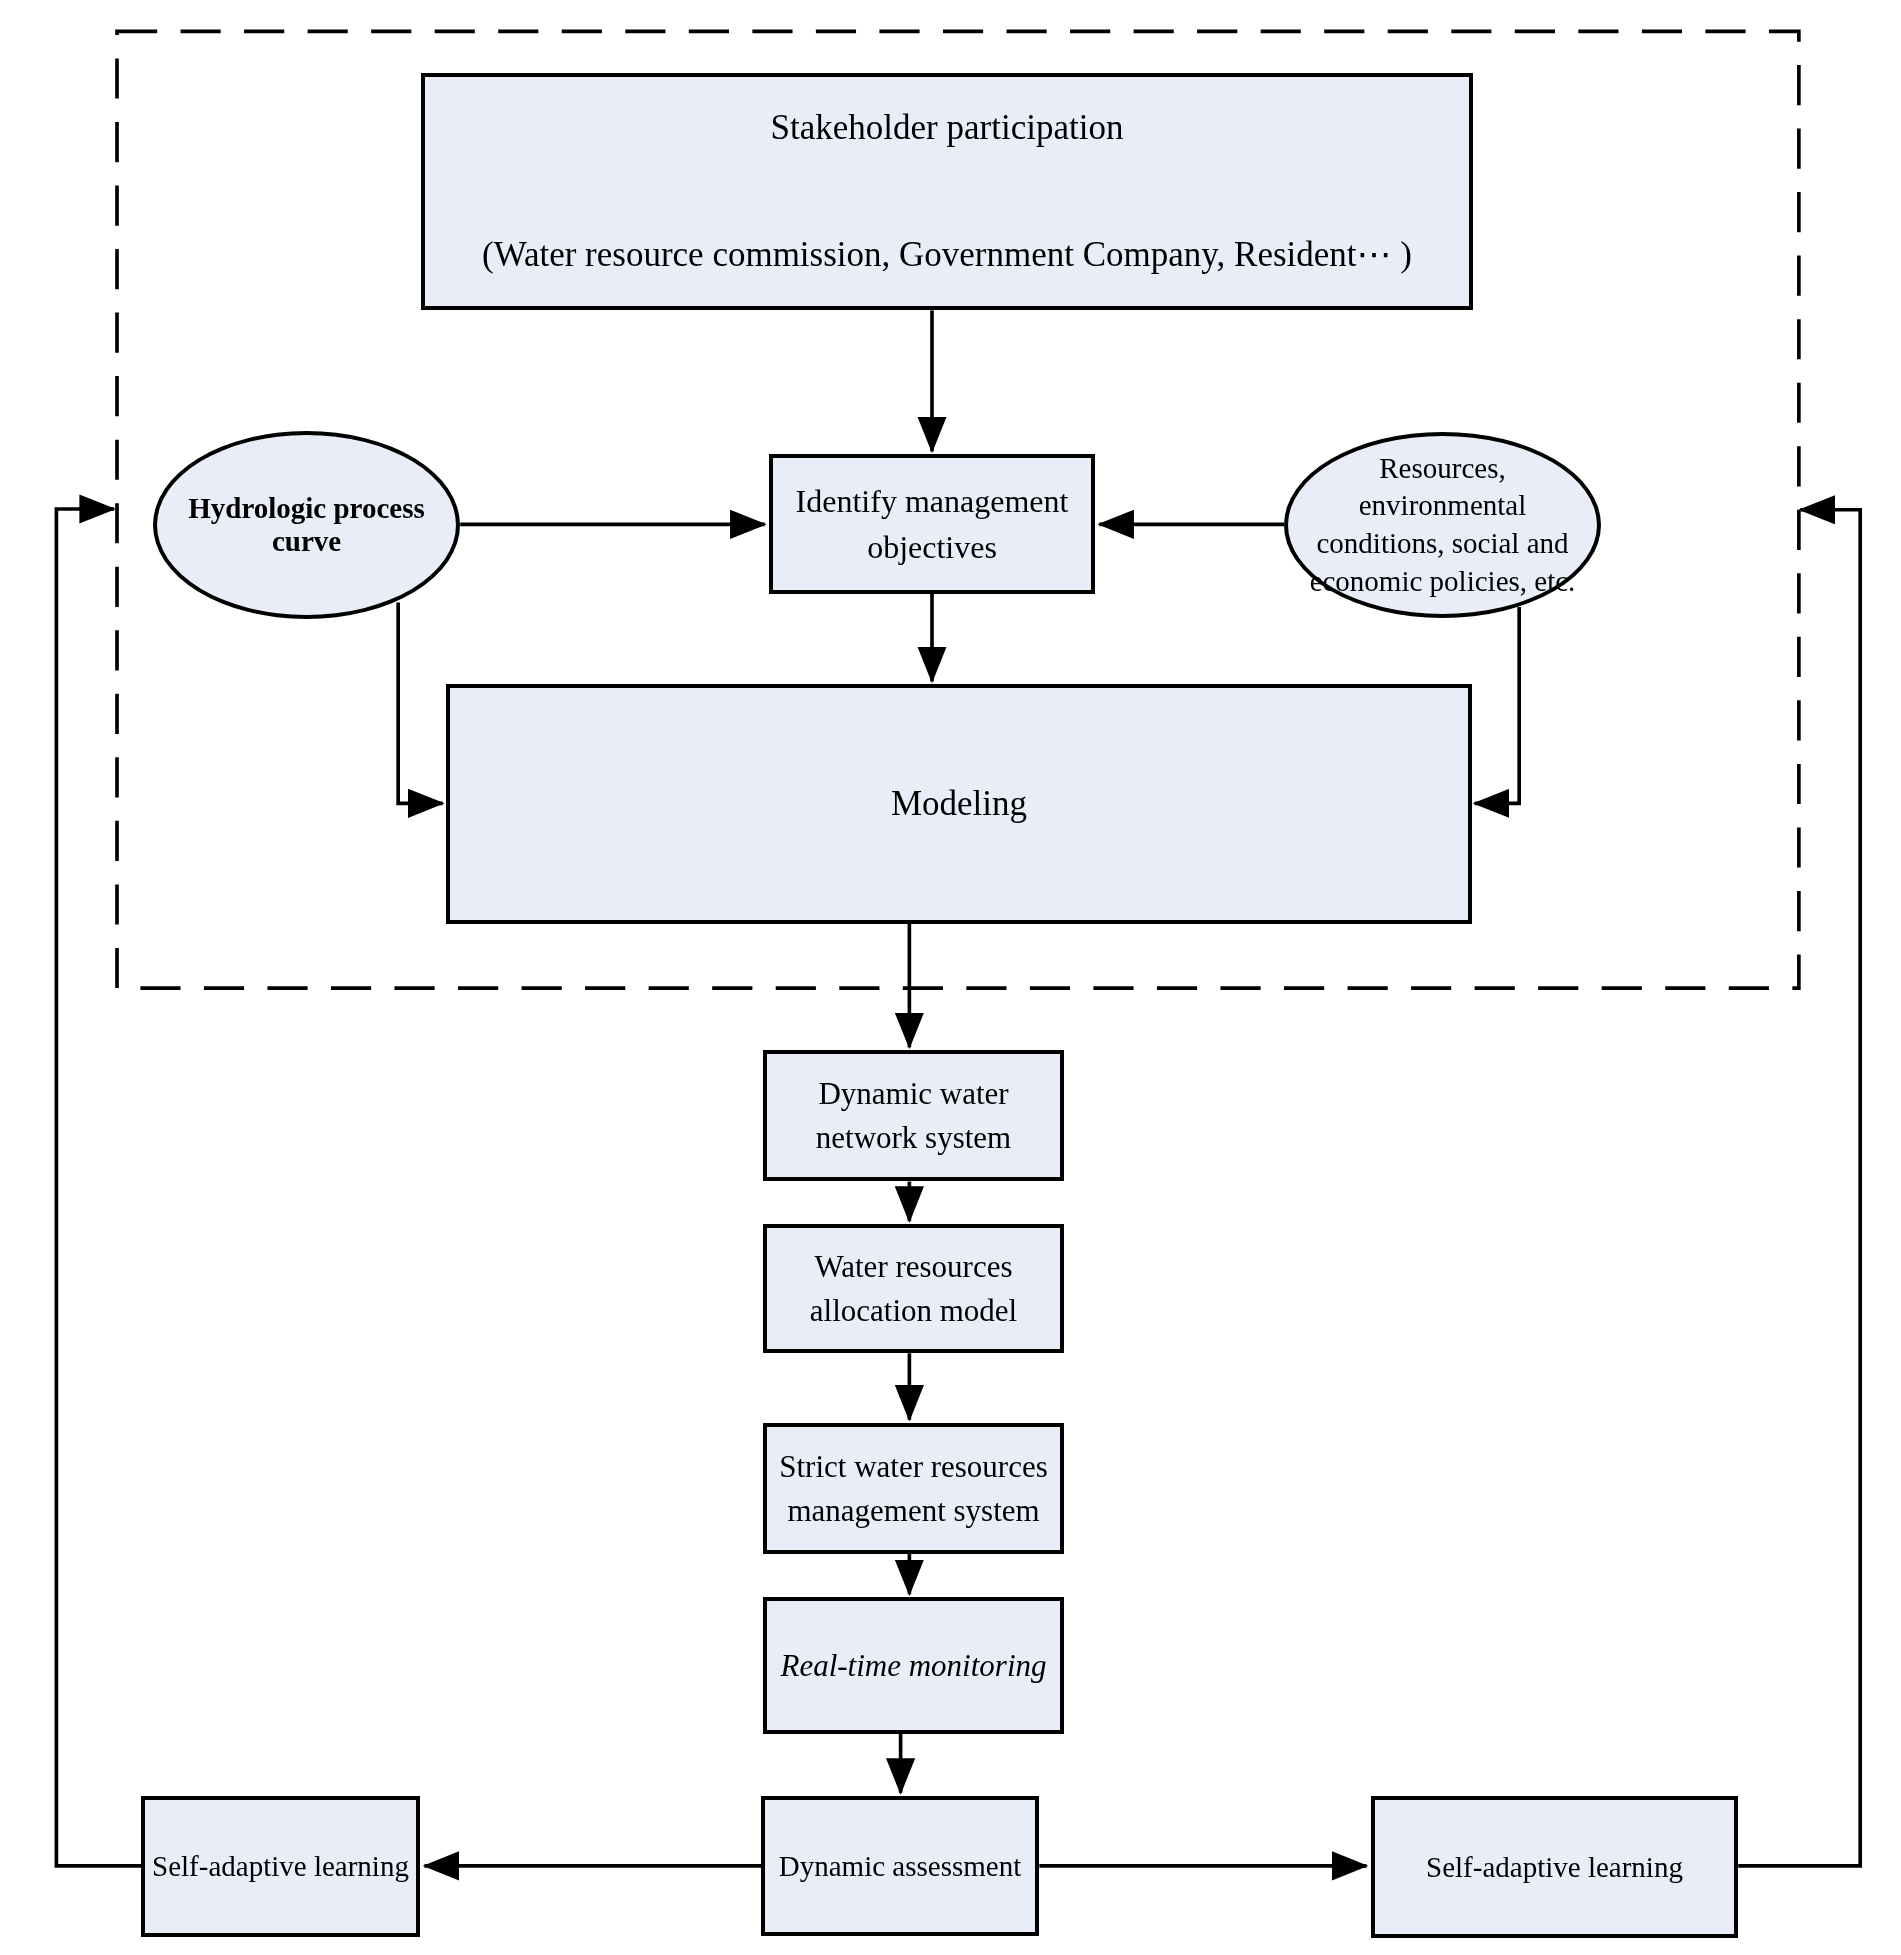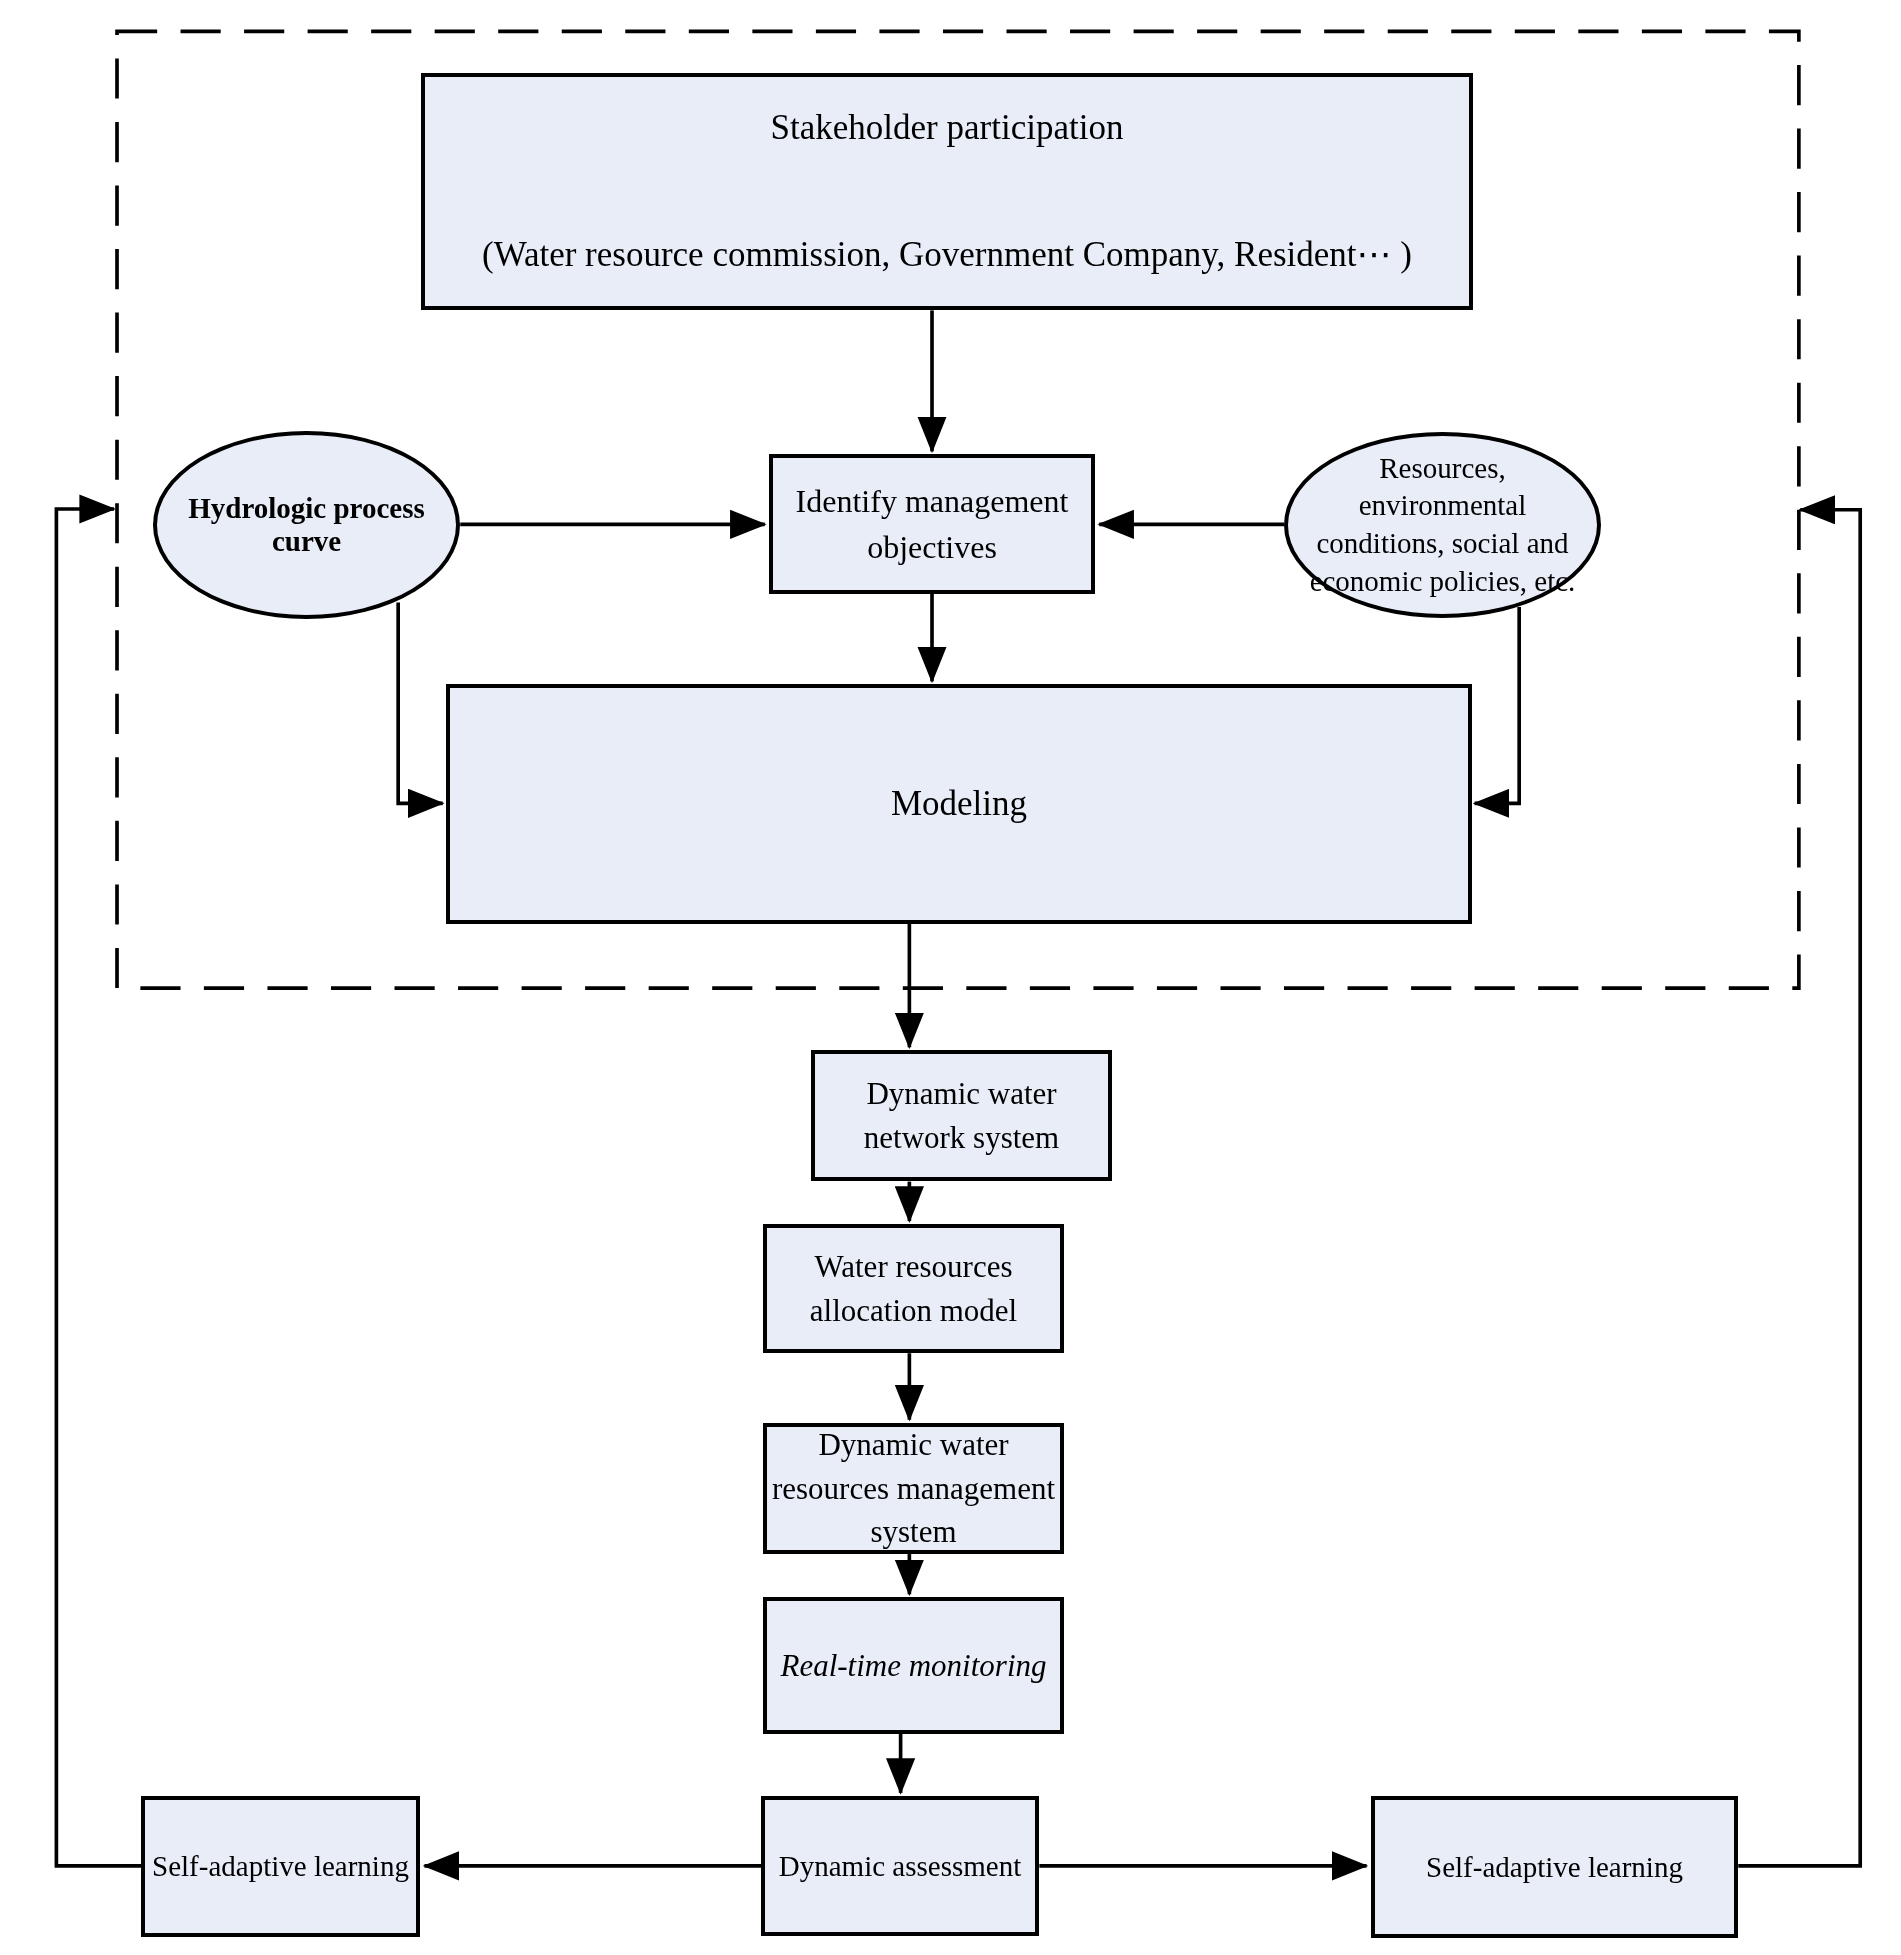--- a/index.html
+++ b/index.html
@@ -21,21 +21,21 @@
   .n-stakeholder{left:421px;top:73px;width:1052px;height:237px;font-size:35px;gap:54px;}
   .n-stakeholder .sub{max-width:1001px;margin-top:32px;}
   .n-hydrologic{left:153px;top:431px;width:307px;height:188px;font-size:29px;font-weight:bold;}
   .n-hydrologic .lbl{max-width:292px;}
   .n-identify{left:769px;top:454px;width:326px;height:140px;font-size:32px;line-height:1.45;}
   .n-identify .lbl{max-width:292px;}
   .n-resources{left:1284px;top:432px;width:317px;height:186px;font-size:29px;line-height:1.3;}
   .n-resources .lbl{max-width:294px;}
   .n-modeling{left:446px;top:684px;width:1026px;height:240px;font-size:35px;gap:62px;}
   .n-modeling .sub{max-width:906px;line-height:1.35;}
-  .n-dwns{left:763px;top:1050px;width:301px;height:131px;font-size:31px;line-height:1.4;margin-left:48px;}
+  .n-dwns{left:763px;top:1050px;width:301px;height:131px;font-size:31px;line-height:1.4;}
   .n-wram{left:763px;top:1224px;width:301px;height:129px;font-size:31px;line-height:1.4;}
   .n-swrms{left:763px;top:1423px;width:301px;height:131px;font-size:31px;line-height:1.4;}
   .n-swrms .lbl{max-width:289px;}
   .n-rtm{left:763px;top:1597px;width:301px;height:137px;font-size:31px;font-style:italic;}
   .n-da{left:761px;top:1796px;width:278px;height:140px;font-size:29px;}
   .n-sal-left{left:141px;top:1796px;width:279px;height:141px;font-size:29px;}
   .n-sal-right{left:1371px;top:1796px;width:367px;height:142px;font-size:29px;}
   .edge{stroke:#000;stroke-width:5;fill:none;}
   .boundary{stroke:#000;stroke-width:5;fill:none;stroke-dasharray:55 32;}
 </style>
@@ -93,21 +93,21 @@
 
   <div class="node n-dwns">
     <div class="lbl">Dynamic water network system</div>
   </div>
 
   <div class="node n-wram">
     <div class="lbl">Water resources allocation model</div>
   </div>
 
   <div class="node n-swrms">
-    <div class="lbl">Dynamic water resources management system</div>
+    <div class="lbl">Strict water resources management system</div>
   </div>
 
   <div class="node n-rtm">
     <div class="lbl">Real-time monitoring</div>
   </div>
 
   <div class="node n-da">
     <div class="lbl">Dynamic assessment</div>
   </div>
 

